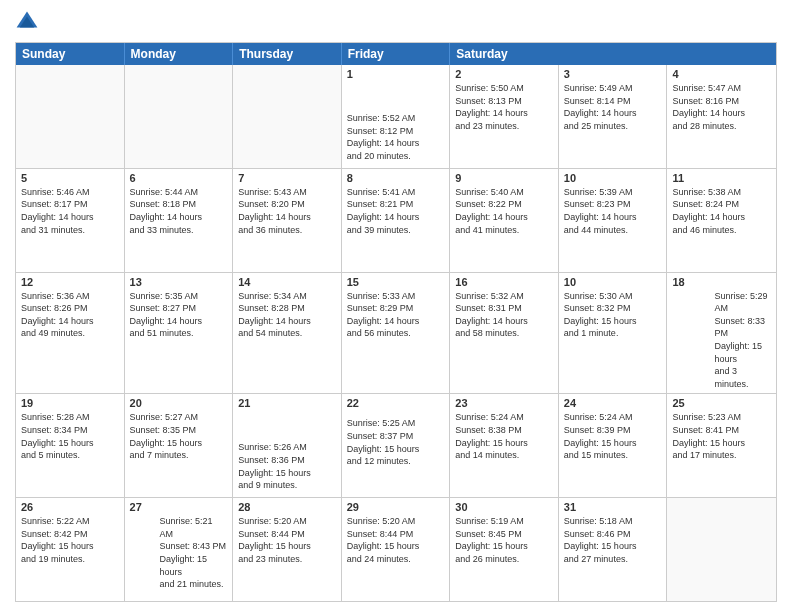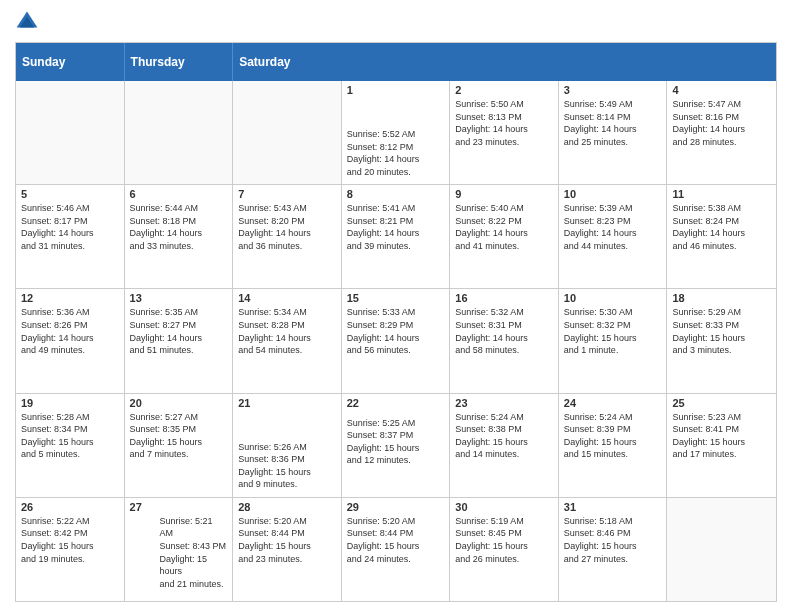--- a/index.html
+++ b/index.html
@@ -68,21 +68,21 @@
     }
     .cal-header {
       display: grid;
       grid-template-columns: repeat(7, 1fr);
       background: #2a6db5;
     }
     .cal-header-cell {
       color: white;
       font-size: 12px;
       font-weight: bold;
-      padding: 12px 6px;
+      padding: 4px 6px;
       text-align: left;
       border-right: 1px solid #4a8dd5;
     }
     .cal-header-cell:last-child { border-right: none; }
     .cal-body {
       flex: 1;
       display: flex;
       flex-direction: column;
     }
     .cal-row {
@@ -132,21 +132,23 @@
     </div>
     <div class="title-section">
       <div class="month-title"></div>
       <div class="location"></div>
     </div>
   </div>
 
   <div class="calendar">
     <div class="cal-header">
     <div class="cal-header-cell">Sunday</div>
+        <div class="cal-header-cell">Monday</div>
         <div class="cal-header-cell">Thursday</div>
+        <div class="cal-header-cell">Friday</div>
         <div class="cal-header-cell">Saturday</div>
       </div>
     <div class="cal-body">
     <div class="cal-row">
           <div class="cal-cell empty"></div>
           <div class="cal-cell empty"></div>
           <div class="cal-cell empty"></div>
           <div class="cal-cell">
             <span class="day-num">1</span>
             <div class="cell-text" style="white-space: pre-line; margin-top: 32px;">Sunrise: 5:52 AM
@@ -265,21 +267,21 @@
           </div>
           <div class="cal-cell">
             <span class="day-num">10</span>
             <div class="cell-text" style="white-space: pre-line;">Sunrise: 5:30 AM
 Sunset: 8:32 PM
 Daylight: 15 hours
 and 1 minute.</div>
           </div>
           <div class="cal-cell">
             <span class="day-num">18</span>
-            <div class="cell-text" style="white-space: pre-line;">Sunrise: 5:29 AM
+            <div class="cell-text" style="white-space: pre-line; margin-left: 42px;">Sunrise: 5:29 AM
 Sunset: 8:33 PM
 Daylight: 15 hours
 and 3 minutes.</div>
           </div>
         </div>
         <div class="cal-row">
           <div class="cal-cell">
             <span class="day-num">19</span>
             <div class="cell-text" style="white-space: pre-line;">Sunrise: 5:28 AM
 Sunset: 8:34 PM

